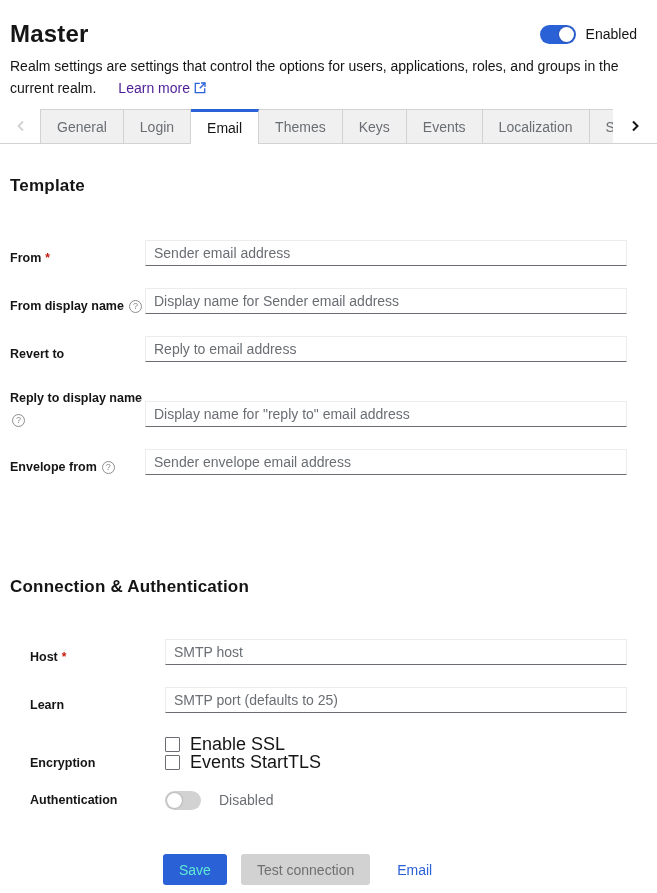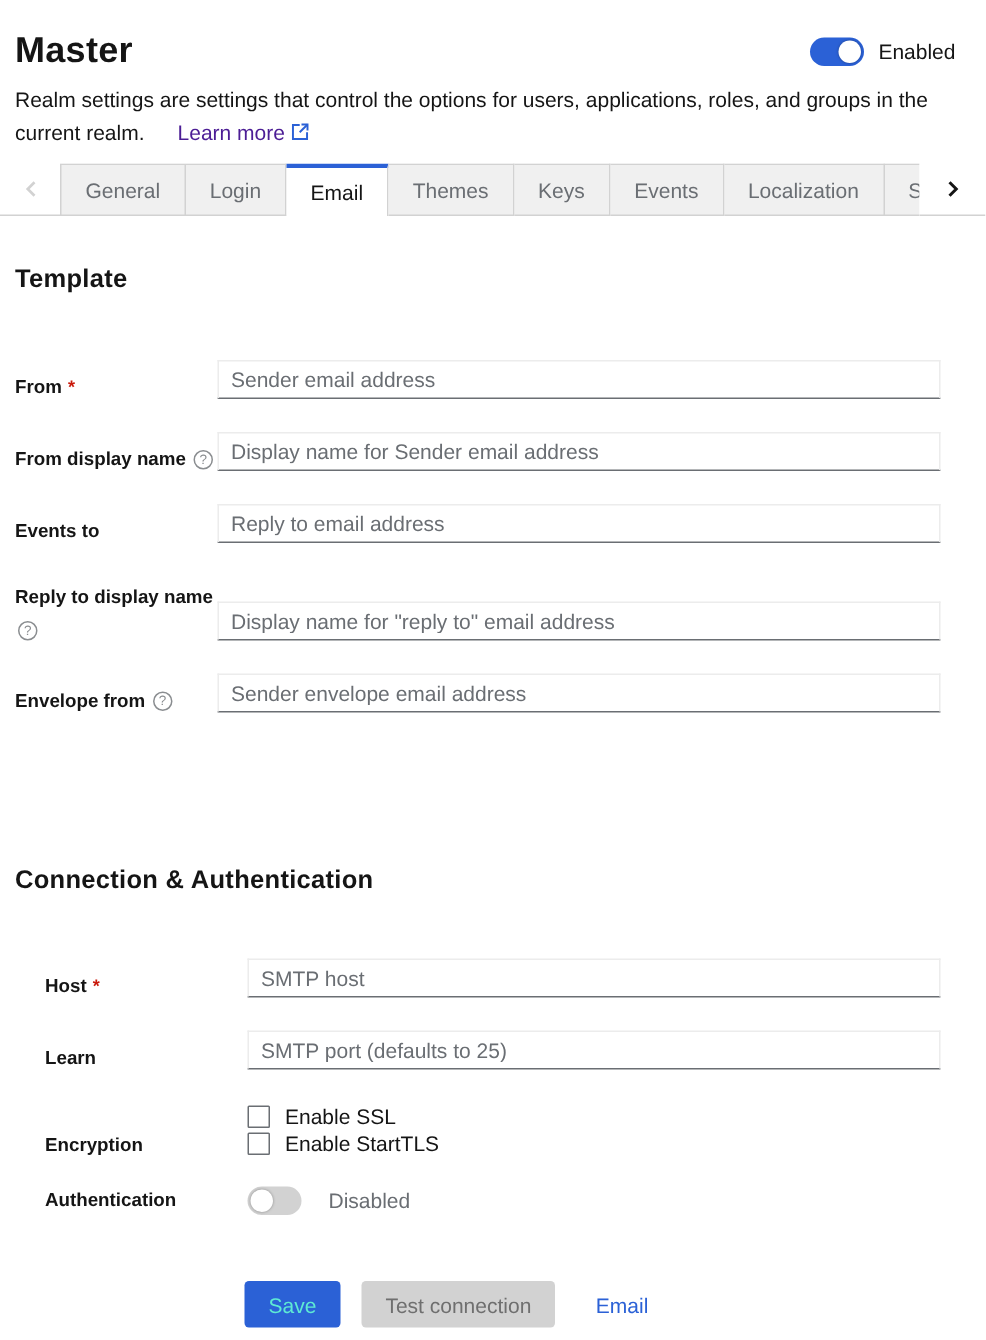--- a/index.html
+++ b/index.html
@@ -88,21 +88,21 @@
     font-family: inherit; font-size: 14px; color: #ef4444; padding: 0 8px;
   }
   .pf-input::placeholder { color: #6a6e73; opacity: 1; }
 
   .checkbox-group { display: flex; flex-direction: column; }
   .checkbox-line { display: flex; align-items: center; height: 18px; }
   .checkbox {
     appearance: none; -webkit-appearance: none; width: 15px; height: 15px;
     border: 1px solid #6a6e73; border-radius: 1px; background: #fff; cursor: pointer; margin: 0;
   }
-  .checkbox-text { font-size: 14px; margin-left: 10px; cursor: pointer; }
+  .checkbox-text { font-size: 18px; margin-left: 10px; cursor: pointer; }
 
   .auth-row { margin-bottom: 0; min-height: 24px; align-items: center; }
   .auth-row .form-label { padding-top: 0; }
   .toggle-state { font-size: 14px; color: #6a6e73; margin-left: 18px; }
 
   
   .actions-row { margin-top: 42px; margin-left: 153px; display: flex; align-items: center; padding-bottom: 12px; }
   .btn { font-family: inherit; font-size: 14px; border: none; border-radius: 3px; height: 31px; padding: 0 16px; cursor: pointer; }
   .btn-primary { background: #2b61d6; color: #5eead4; }
   .btn-secondary-disabled { background: #d2d2d2; color: #6f6f6f; margin-left: 14px; cursor: default; }
@@ -166,21 +166,21 @@
 
     <div class="form-row">
       <div class="form-label">
         <span>From display name</span><span class="help-icon"></span>
       </div>
       <input class="pf-input" placeholder="Display name for Sender email address" style="">
     </div>
 
     <div class="form-row">
       <div class="form-label">
-        <span>Events to</span>
+        <span>Revert to</span>
       </div>
       <input class="pf-input" placeholder="Reply to email address" style="">
     </div>
 
     <div class="form-row">
       <div class="form-label">
         <span style="white-space:nowrap">Reply to display name</span><span class="help-icon second-line"></span>
       </div>
       <input class="pf-input" placeholder="Display name for &quot;reply to&quot; email address" style="">
     </div>
@@ -216,21 +216,21 @@
       <div class="form-label" style="padding-top:1px">
         <span>Encryption</span>
       </div>
       <div class="checkbox-group">
         <div class="checkbox-line">
           <input type="checkbox" class="checkbox" style="">
           <span class="checkbox-text">Enable SSL</span>
         </div>
         <div class="checkbox-line">
           <input type="checkbox" class="checkbox" style="">
-          <span class="checkbox-text">Enable StartTLS</span>
+          <span class="checkbox-text">Events StartTLS</span>
         </div>
       </div>
     </div>
 
     <div class="form-row auth-row">
       <div class="form-label">
         <span>Authentication</span>
       </div>
       <div class="toggle off">
           <div class="knob"></div>

